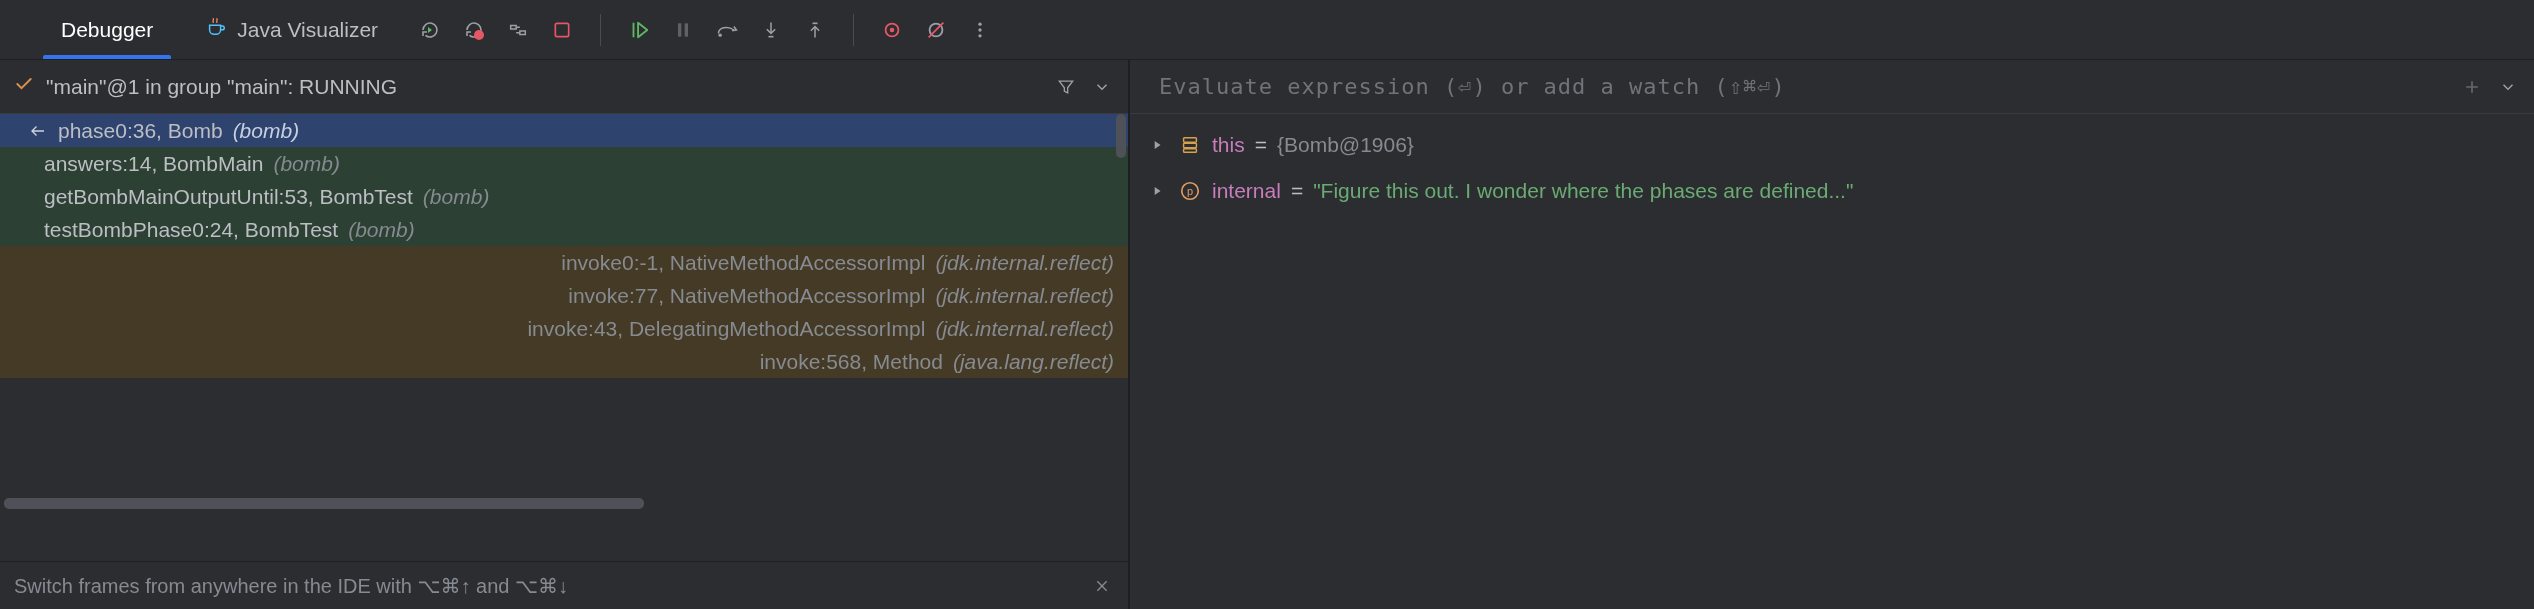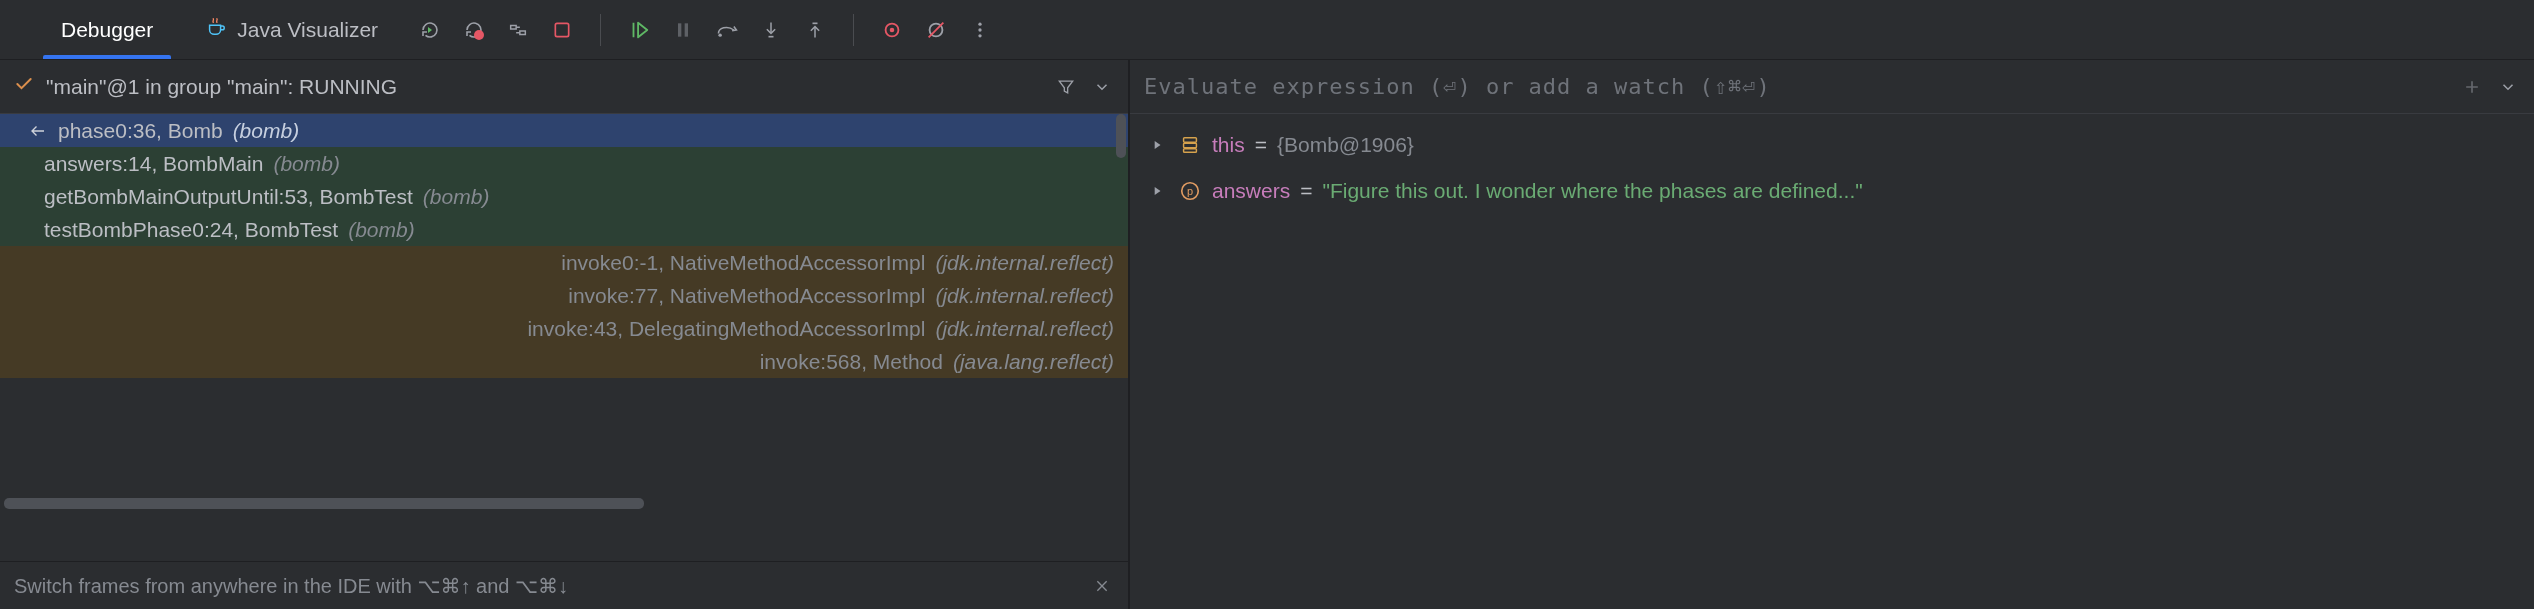--- a/index.html
+++ b/index.html
@@ -131,20 +131,21 @@
   }
   .eval-input {
     flex: 1 1 auto;
     background: transparent;
     border: none;
     outline: none;
     color: #bcbec4;
     font-family: ui-monospace, "SF Mono", Menlo, Consolas, monospace;
     font-size: 22px;
     letter-spacing: 1px;
+    margin-left: 15px;
   }
   .eval-input::placeholder { color: #6f737a; }
 
   
   .vars { padding: 8px 8px; }
   .var-row {
     display: flex; align-items: center;
     height: 46px;
     gap: 10px;
     padding-left: 12px;
@@ -379,21 +380,21 @@
             <svg width="14" height="14" viewBox="0 0 24 24">
                 <path d="M8 5l10 7-10 7V5z" fill="#9da0a8"></path>
               </svg>
           </span>
           <span class="var-icon">
             <svg width="22" height="22" viewBox="0 0 24 24">
                 <circle cx="12" cy="12" r="9" fill="none" stroke="#e09b62" stroke-width="1.8"></circle>
                 <text x="12" y="16" text-anchor="middle" font-size="12" fill="#e09b62" font-family="Arial">p</text>
               </svg>
           </span>
-          <span class="var-name">answers</span>
+          <span class="var-name">internal</span>
           <span class="var-eq"> = </span>
           <span class="var-str">"Figure this out. I wonder where the phases are defined..."</span>
         </div>
       </div>
     </div>
 
   </div>
 </div>
 
 </body></html>

